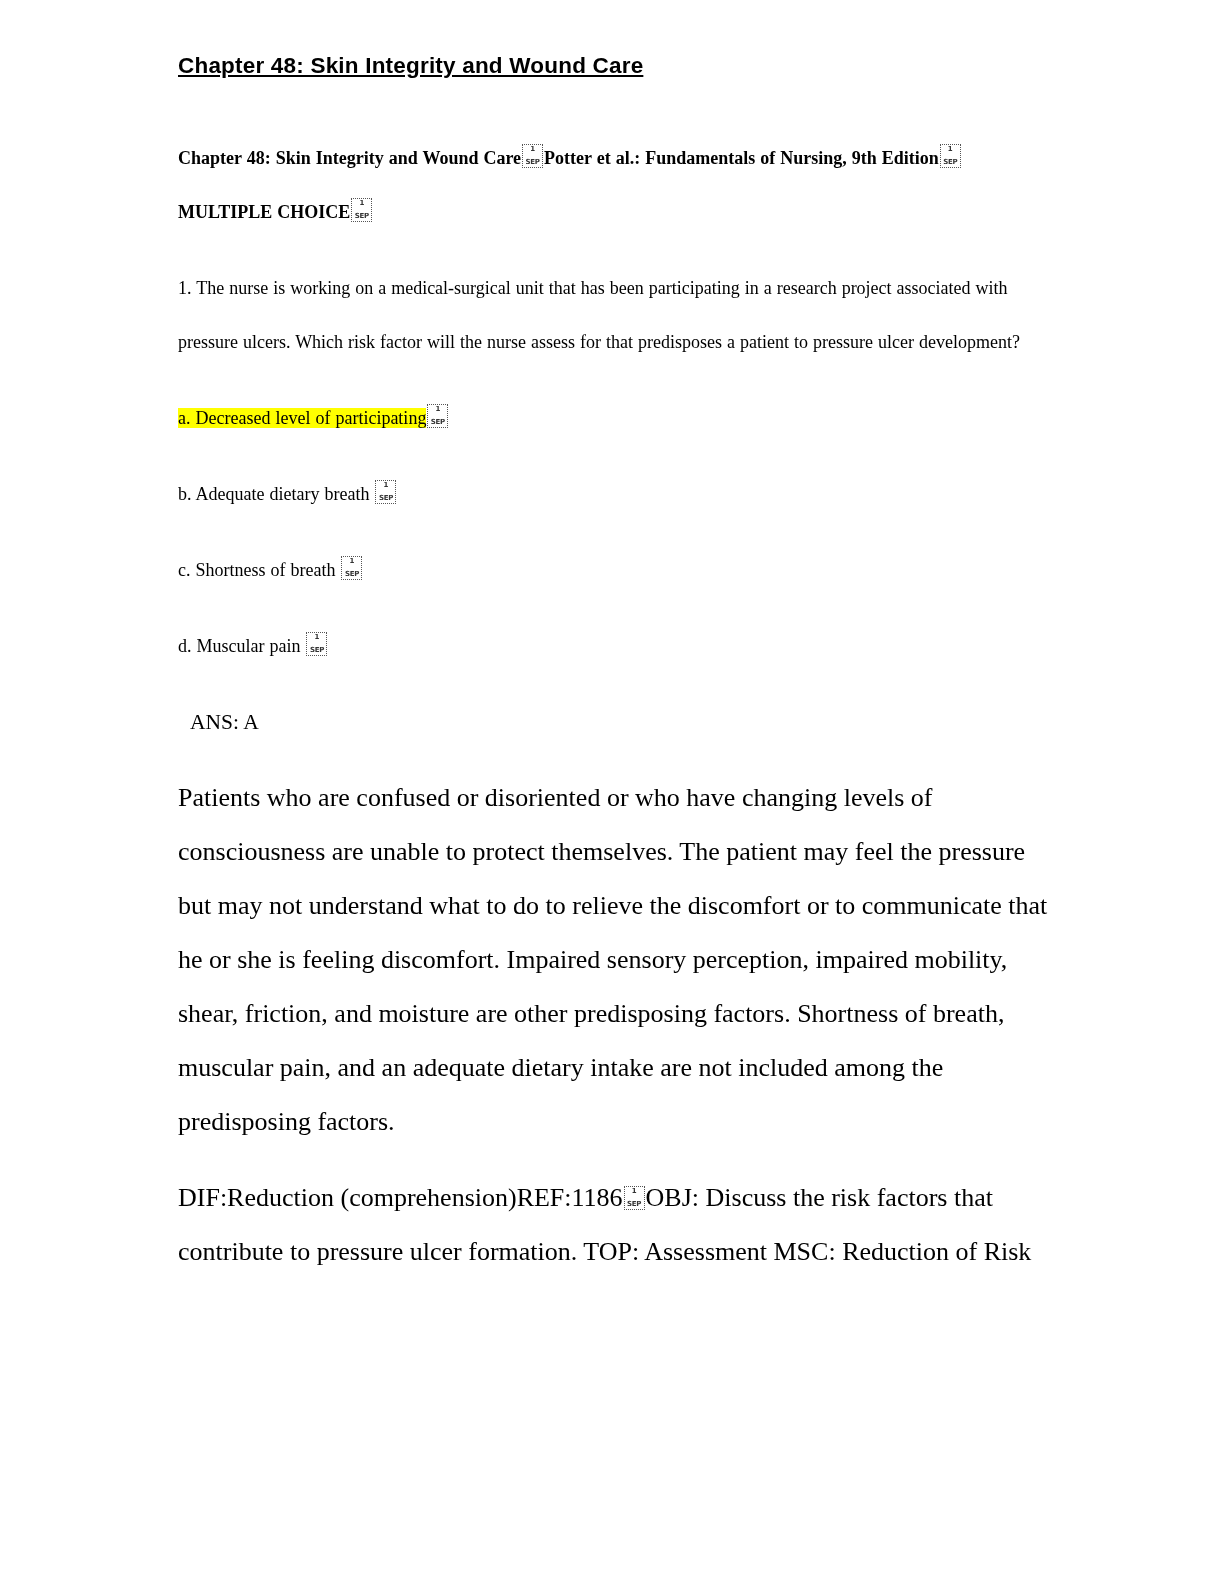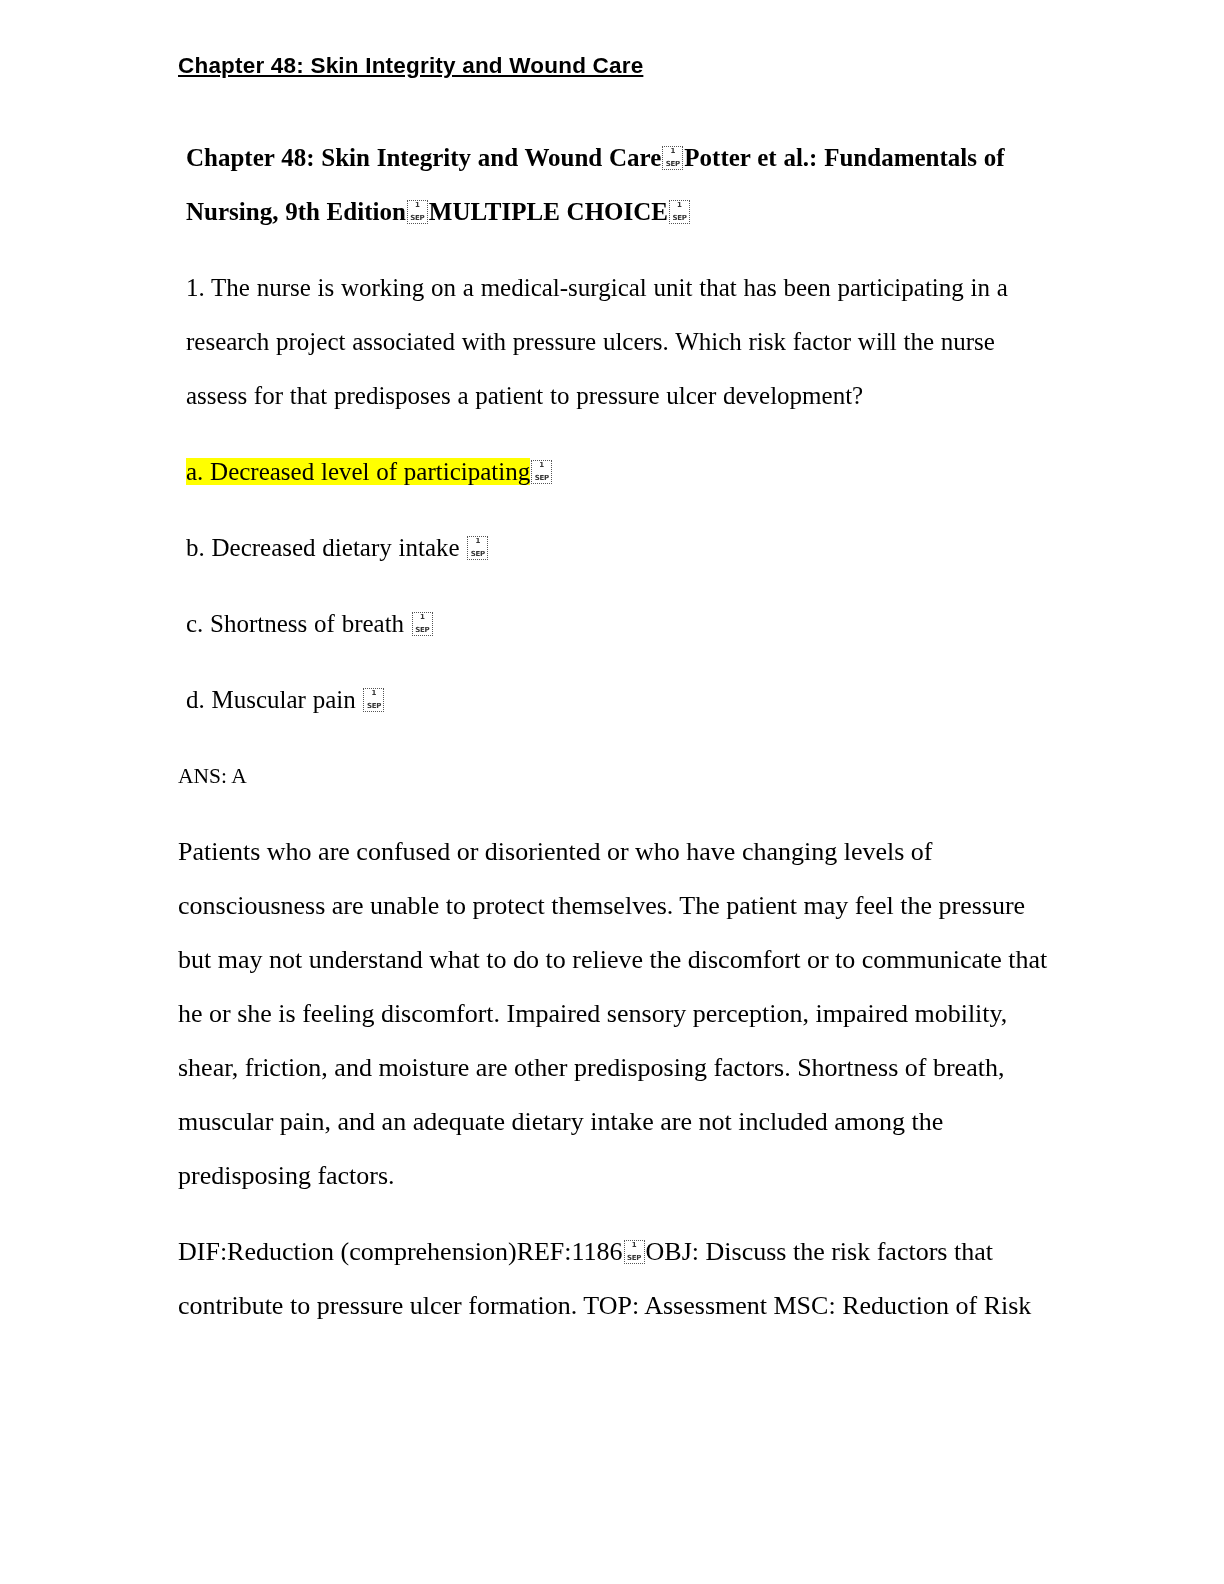--- a/index.html
+++ b/index.html
@@ -25,23 +25,23 @@
   .doc-title {
     font-family: "Liberation Sans", sans-serif;
     font-size: 22.5px;
     font-weight: bold;
     letter-spacing: 0.2px;
     text-decoration: underline;
     margin: 0 0 52px 0;
     line-height: 1.2;
   }
   .para {
-    font-size: 25px;
+    font-size: 18px;
     line-height: 54px;
-    margin: 0 0 22px 8px;
+    margin: 0 0 22px 0;
     text-align: left;
     word-spacing: 0.5px;
   }
   .para.bold {
     font-weight: bold;
   }
   .highlight {
     background: #ffff00;
   }
   
@@ -73,21 +73,21 @@
     position: absolute;
     bottom: 1px;
     left: 50%;
     transform: translateX(-50%);
     font-size: 7px;
     letter-spacing: -0.3px;
   }
   .ans {
     font-size: 21.5px;
     line-height: 54px;
-    margin: 0 0 22px 0;
+    margin: 0 0 22px 12px;
   }
   .block {
     font-size: 26px;
     line-height: 54px;
     margin: 0 0 22px 0;
   }
 </style>
 </head>
 <body>
 
@@ -100,21 +100,21 @@
     <span>Nursing, 9th Edition</span><span class="sep"></span><span>MULTIPLE CHOICE</span><span class="sep"></span>
   </p>
 
   <p class="para">1. The nurse is working on a medical-surgical unit that has been participating in a research project associated with pressure ulcers. Which risk factor will the nurse assess for that predisposes a patient to pressure ulcer development?</p>
 
   <p class="para">
     <span class="highlight">a. Decreased level of participating</span><span class="sep highlight"></span>
   </p>
 
   <p class="para">
-    <span>b. Decreased dietary intake</span> <span class="sep"></span>
+    <span>b. Adequate dietary breath</span> <span class="sep"></span>
   </p>
 
   <p class="para">
     <span>c. Shortness of breath</span> <span class="sep"></span>
   </p>
 
   <p class="para">
     <span>d. Muscular pain</span> <span class="sep"></span>
   </p>
 

